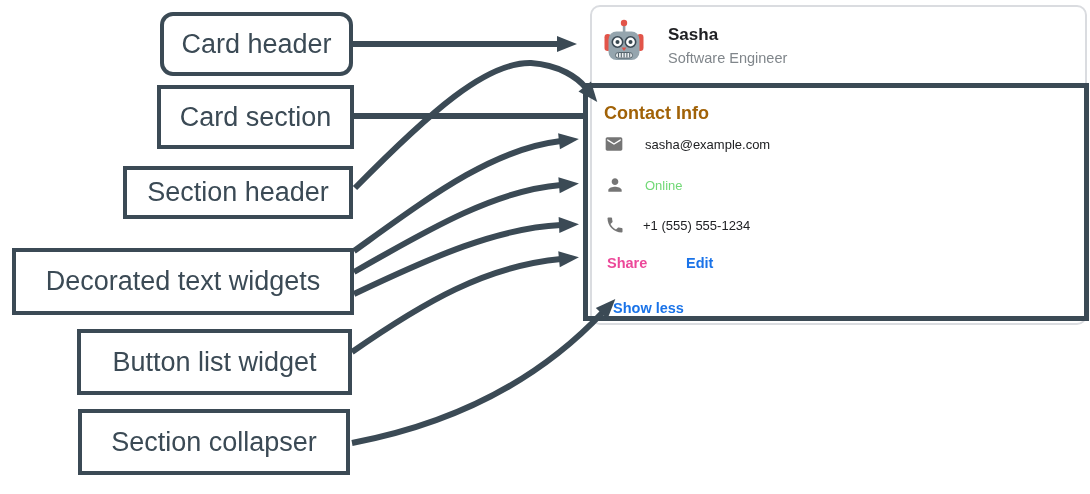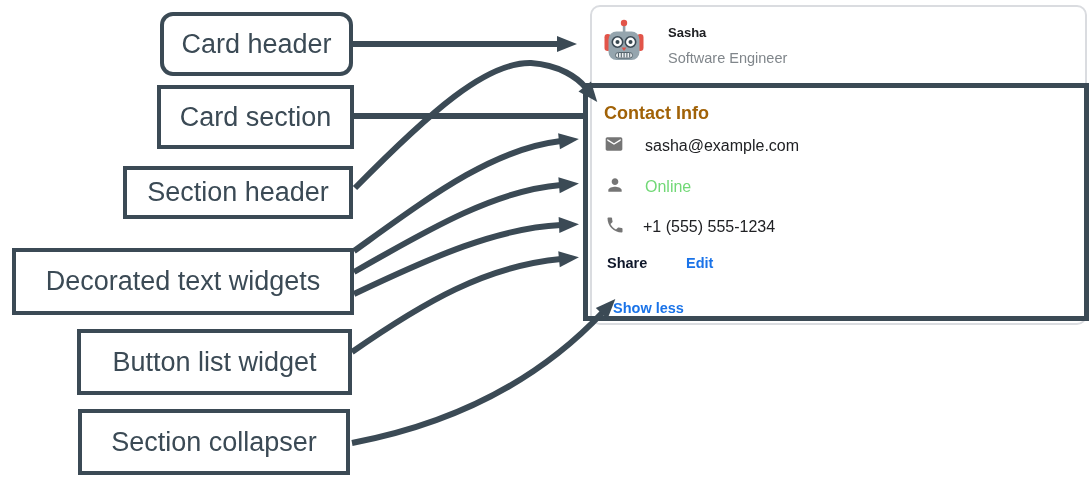--- a/index.html
+++ b/index.html
@@ -16,39 +16,39 @@
     position:absolute; left:590px; top:5px;
     width:497px; height:320px;
     background:#ffffff;
     border:2px solid #dadce0;
     border-radius:10px;
     z-index:1;
   }
   .avatar { position:absolute; left:604px; top:19px; width:40px; height:43px; z-index:2; }
   .card-title {
     position:absolute; left:668px; top:25px;
-    font-size:13px; font-weight:700; color:#202124; z-index:2;
+    font-size:17px; font-weight:700; color:#202124; z-index:2;
   }
   .card-subtitle {
     position:absolute; left:668px; top:50px;
     font-size:14.5px; color:#80868b; z-index:2;
   }
   .section-outline {
     position:absolute; left:583px; top:83px;
     width:506px; height:238px;
     border:5px solid #3b4a55;
     background:transparent;
     z-index:2;
   }
   .section-header {
     position:absolute; left:604px; top:103px;
     font-size:18px; font-weight:700; color:#a16207; z-index:3;
   }
   .row-icon { position:absolute; width:20px; height:20px; z-index:3; }
-  .row-text { position:absolute; font-size:16px; color:#202124; z-index:3; }
+  .row-text { position:absolute; font-size:13px; color:#202124; z-index:3; }
   .icon-email { left:604px; top:134px; }
   .text-email { left:645px; top:137px; }
   .icon-person { left:605px; top:175px; }
   .text-person { left:645px; top:178px; }
   .icon-phone  { left:605px; top:215px; }
   .text-phone  { left:643px; top:218px; }
   .btn-link {
     position:absolute; font-size:14.5px; font-weight:700;
     background:none; border:none; cursor:pointer;
     font-family:"Liberation Sans", sans-serif; z-index:3;
@@ -115,21 +115,21 @@
   <svg class="row-icon icon-person" viewBox="0 0 24 24">
     <path fill="#757575" d="M12 12c2.21 0 4-1.79 4-4s-1.79-4-4-4-4 1.79-4 4 1.79 4 4 4zm0 2c-2.67 0-8 1.34-8 4v2h16v-2c0-2.66-5.33-4-8-4z"></path>
   </svg>
   <div class="row-text text-person" style="color: rgb(113, 216, 118);">Online</div>
 
   <svg class="row-icon icon-phone" viewBox="0 0 24 24">
     <path fill="#757575" d="M6.62 10.79c1.44 2.83 3.76 5.14 6.59 6.59l2.2-2.2c.27-.27.67-.36 1.02-.24 1.12.37 2.33.57 3.57.57.55 0 1 .45 1 1V20c0 .55-.45 1-1 1-9.39 0-17-7.61-17-17 0-.55.45-1 1-1h3.5c.55 0 1 .45 1 1 0 1.25.2 2.45.57 3.57.11.35.03.74-.25 1.02l-2.2 2.2z"></path>
   </svg>
   <div class="row-text text-phone">+1 (555) 555-1234</div>
 
-  <button class="btn-link btn-share" style="color: #0f172a;">Share</button>
+  <button class="btn-link btn-share" style="color: #ec4899;">Share</button>
   <button class="btn-link btn-edit" style="color: rgb(26, 115, 232);">Edit</button>
   <button class="btn-link btn-collapse" style="color: rgb(26, 115, 232);">Show less</button>
 
   <div class="label-box lb-card-header">Card header</div>
   <div class="label-box lb-card-section">Card section</div>
   <div class="label-box lb-section-header">Section header</div>
   <div class="label-box lb-decorated">Decorated text widgets</div>
   <div class="label-box lb-button-list">Button list widget</div>
   <div class="label-box lb-collapser">Section collapser</div>
 

